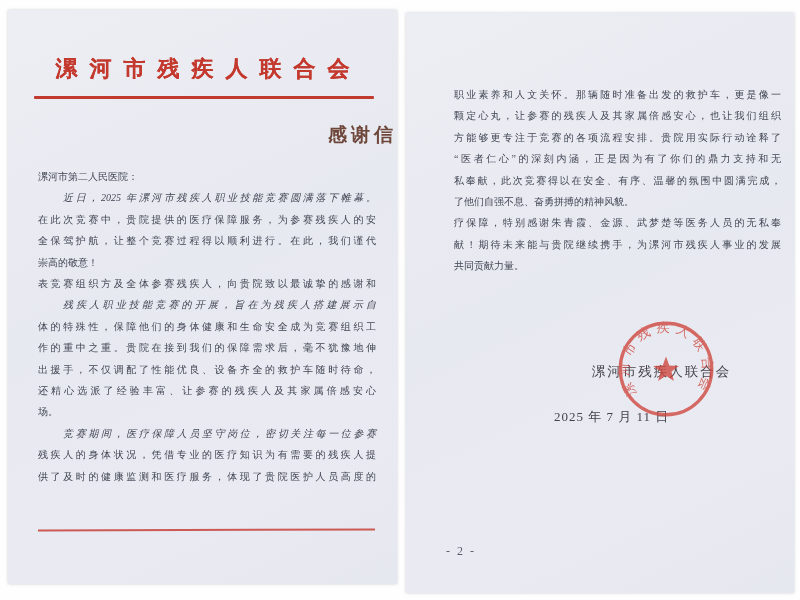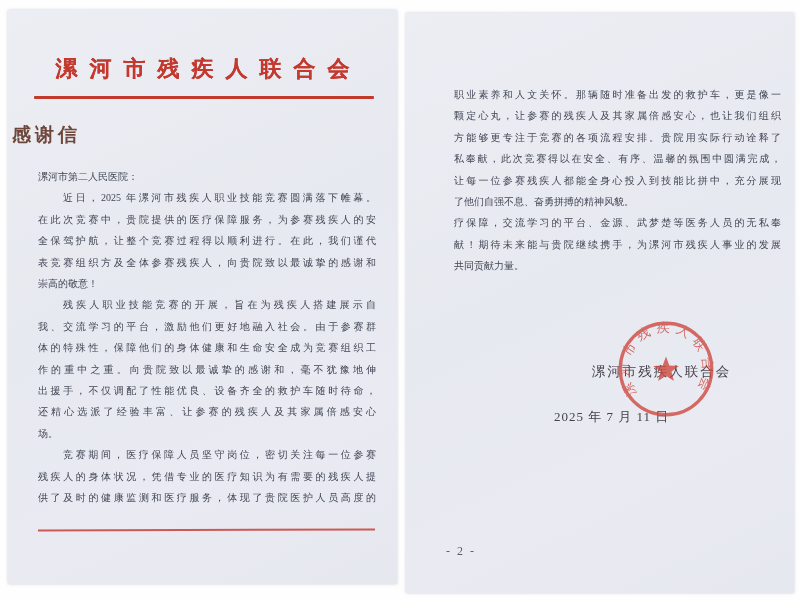--- a/index.html
+++ b/index.html
@@ -25,29 +25,29 @@
   .head-rule{
     position:absolute;top:86px;left:26px;width:340px;height:3px;
     background:#c23a2e;border-radius:1px;
   }
   .foot-rule{
     position:absolute;top:519px;left:30px;width:337px;height:2px;
     background:#c74038;opacity:.85;transform:rotate(-.2deg);
   }
   .letter-title{
     position:absolute;top:112px;left:0;width:100%;
-    text-align:left;color:#6e463a;font-weight:bold;
+    text-align:right;color:#6e463a;font-weight:bold;
     font-size:19px;letter-spacing:4px;text-indent:4px;
   }
   .body-col{position:absolute;color:#414654;font-size:10px;line-height:21.4px;}
   #page1 .body-col{left:30px;top:156px;width:338px;}
   #page2 .body-col{left:48px;top:71px;width:327px;}
   .ln{white-space:nowrap;}
   .ln.fill{white-space:normal;text-align:justify;text-align-last:justify;}
-  .ln.indent{padding-left:25px;}
+  .ln.indent{padding-left:25px;font-style:italic;}
   .ln.indent.fill{white-space:normal;}
 
   .signature{
     position:absolute;top:350px;left:148px;width:215px;
     text-align:center;color:#46424c;font-size:13.5px;letter-spacing:2px;
   }
   .date{
     position:absolute;top:395px;left:148px;width:215px;
     text-align:left;color:#46424c;font-size:13px;letter-spacing:1px;
   }
@@ -62,45 +62,44 @@
 
 <div class="page" id="page1">
   <div class="letterhead">漯河市残疾人联合会</div>
   <div class="head-rule"></div>
   <div class="letter-title">感谢信</div>
   <div class="body-col">
     <div class="ln">漯河市第二人民医院：</div>
     <div class="ln indent fill">近日，2025 年漯河市残疾人职业技能竞赛圆满落下帷幕。</div>
     <div class="ln fill">在此次竞赛中，贵院提供的医疗保障服务，为参赛残疾人的安</div>
     <div class="ln fill">全保驾护航，让整个竞赛过程得以顺利进行。在此，我们谨代</div>
+    <div class="ln">崇高的敬意！</div>
     <div class="ln fill">表竞赛组织方及全体参赛残疾人，向贵院致以最诚挚的感谢和</div>
-    <div class="ln">崇高的敬意！</div>
     <div class="ln indent fill">残疾人职业技能竞赛的开展，旨在为残疾人搭建展示自</div>
-    <div class="ln fill">我、交流学习的平台，激励他们更好地融入社会。由于参赛群</div>
     <div class="ln fill">体的特殊性，保障他们的身体健康和生命安全成为竞赛组织工</div>
-    <div class="ln fill">作的重中之重。向贵院致以最诚挚的感谢和，毫不犹豫地伸</div>
+    <div class="ln fill">作的重中之重。贵院在接到我们的保障需求后，毫不犹豫地伸</div>
     <div class="ln fill">出援手，不仅调配了性能优良、设备齐全的救护车随时待命，</div>
     <div class="ln fill">还精心选派了经验丰富、让参赛的残疾人及其家属倍感安心</div>
     <div class="ln">场。</div>
     <div class="ln indent fill">竞赛期间，医疗保障人员坚守岗位，密切关注每一位参赛</div>
     <div class="ln fill">残疾人的身体状况，凭借专业的医疗知识为有需要的残疾人提</div>
     <div class="ln fill">供了及时的健康监测和医疗服务，体现了贵院医护人员高度的</div>
   </div>
   <div class="foot-rule"></div>
 </div>
 
 <div class="page" id="page2">
   <div class="body-col">
     <div class="ln fill">职业素养和人文关怀。那辆随时准备出发的救护车，更是像一</div>
     <div class="ln fill">颗定心丸，让参赛的残疾人及其家属倍感安心，也让我们组织</div>
     <div class="ln fill">方能够更专注于竞赛的各项流程安排。贵院用实际行动诠释了</div>
+    <div class="ln fill">“医者仁心”的深刻内涵，正是因为有了你们的鼎力支持和无</div>
     <div class="ln fill">私奉献，此次竞赛得以在安全、有序、温馨的氛围中圆满完成，</div>
-    <div class="ln fill">让每一位参赛残疾人都能全身心投入到技能比拼中，充分展现</div>
     <div class="ln">了他们自强不息、奋勇拼搏的精神风貌。</div>
-    <div class="ln fill">疗保障，交流学习的平台、金源、武梦楚等医务人员的无私奉</div>
+    <div class="ln fill">疗保障，特别感谢朱青霞、金源、武梦楚等医务人员的无私奉</div>
     <div class="ln fill">献！期待未来能与贵院继续携手，为漯河市残疾人事业的发展</div>
     <div class="ln">共同贡献力量。</div>
   </div>
 
   <div class="signature">漯河市残疾人联合会</div>
   <div class="date">2025 年 7 月 11 日</div>
 
   <svg class="seal" viewBox="0 0 100 100">
     <circle cx="50" cy="50" r="44" fill="none" stroke="#cf4840" stroke-width="3.2"></circle>
     <polygon points="50,38 53.2,46.6 62.4,47 55.2,52.7 57.6,61.5 50,56.5 42.4,61.5 44.8,52.7 37.6,47 46.8,46.6" fill="#cf4840"></polygon>

